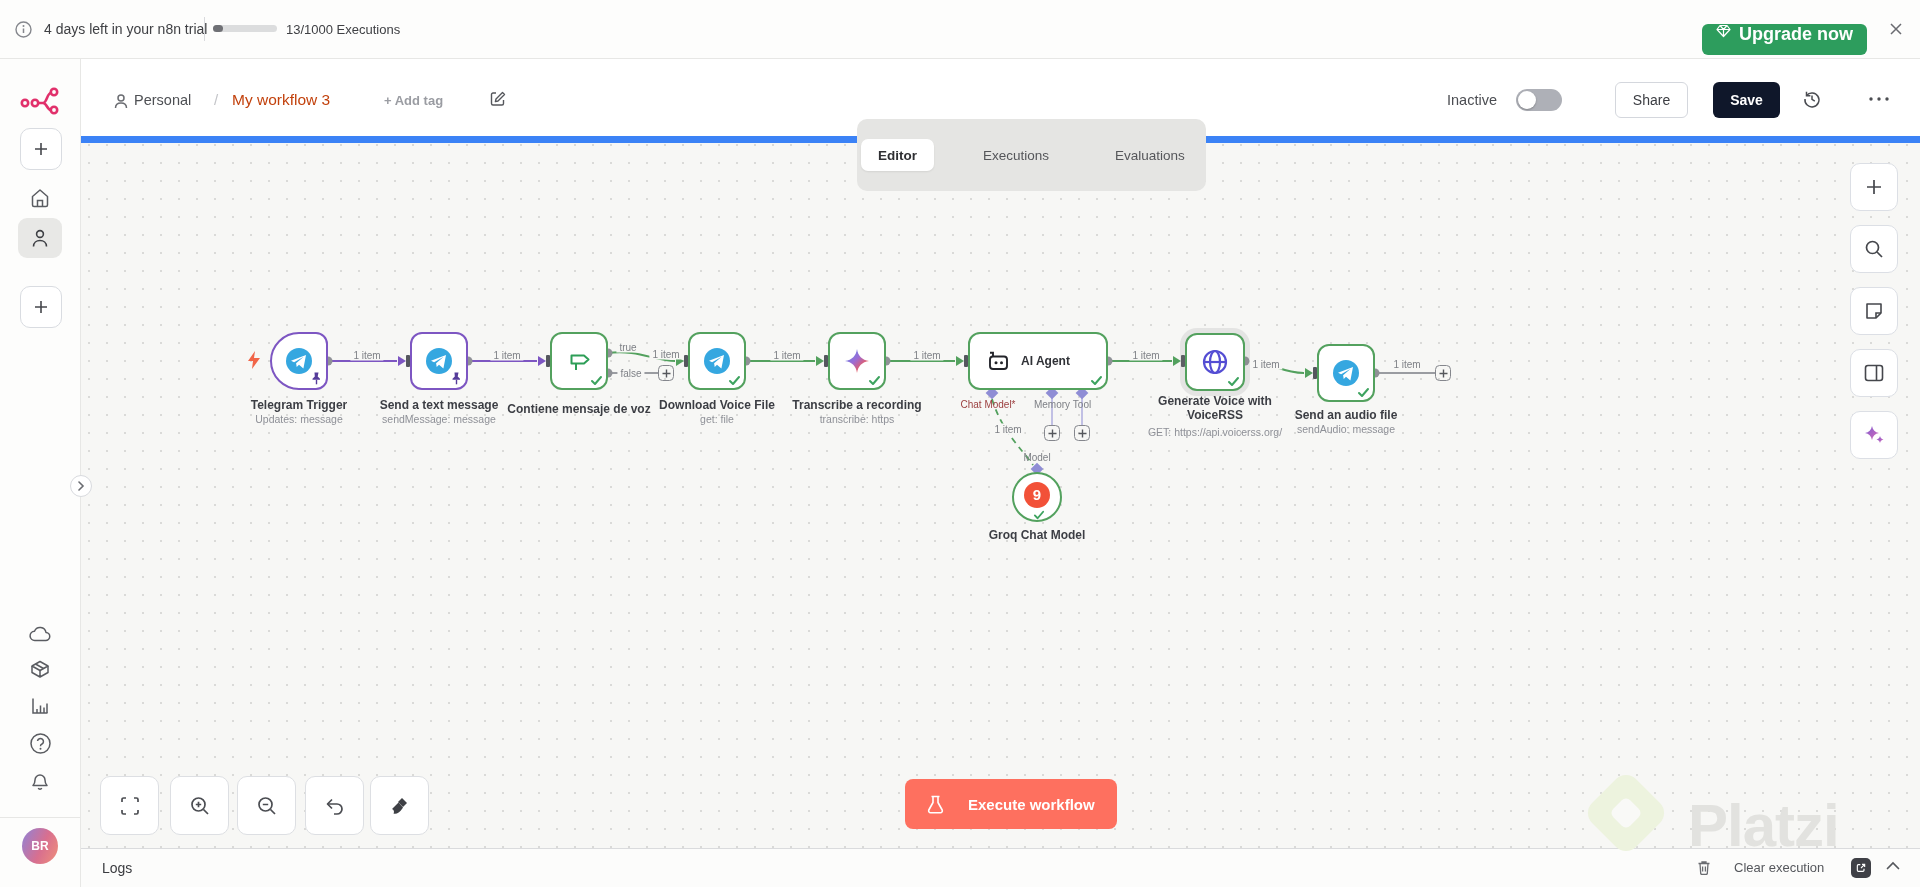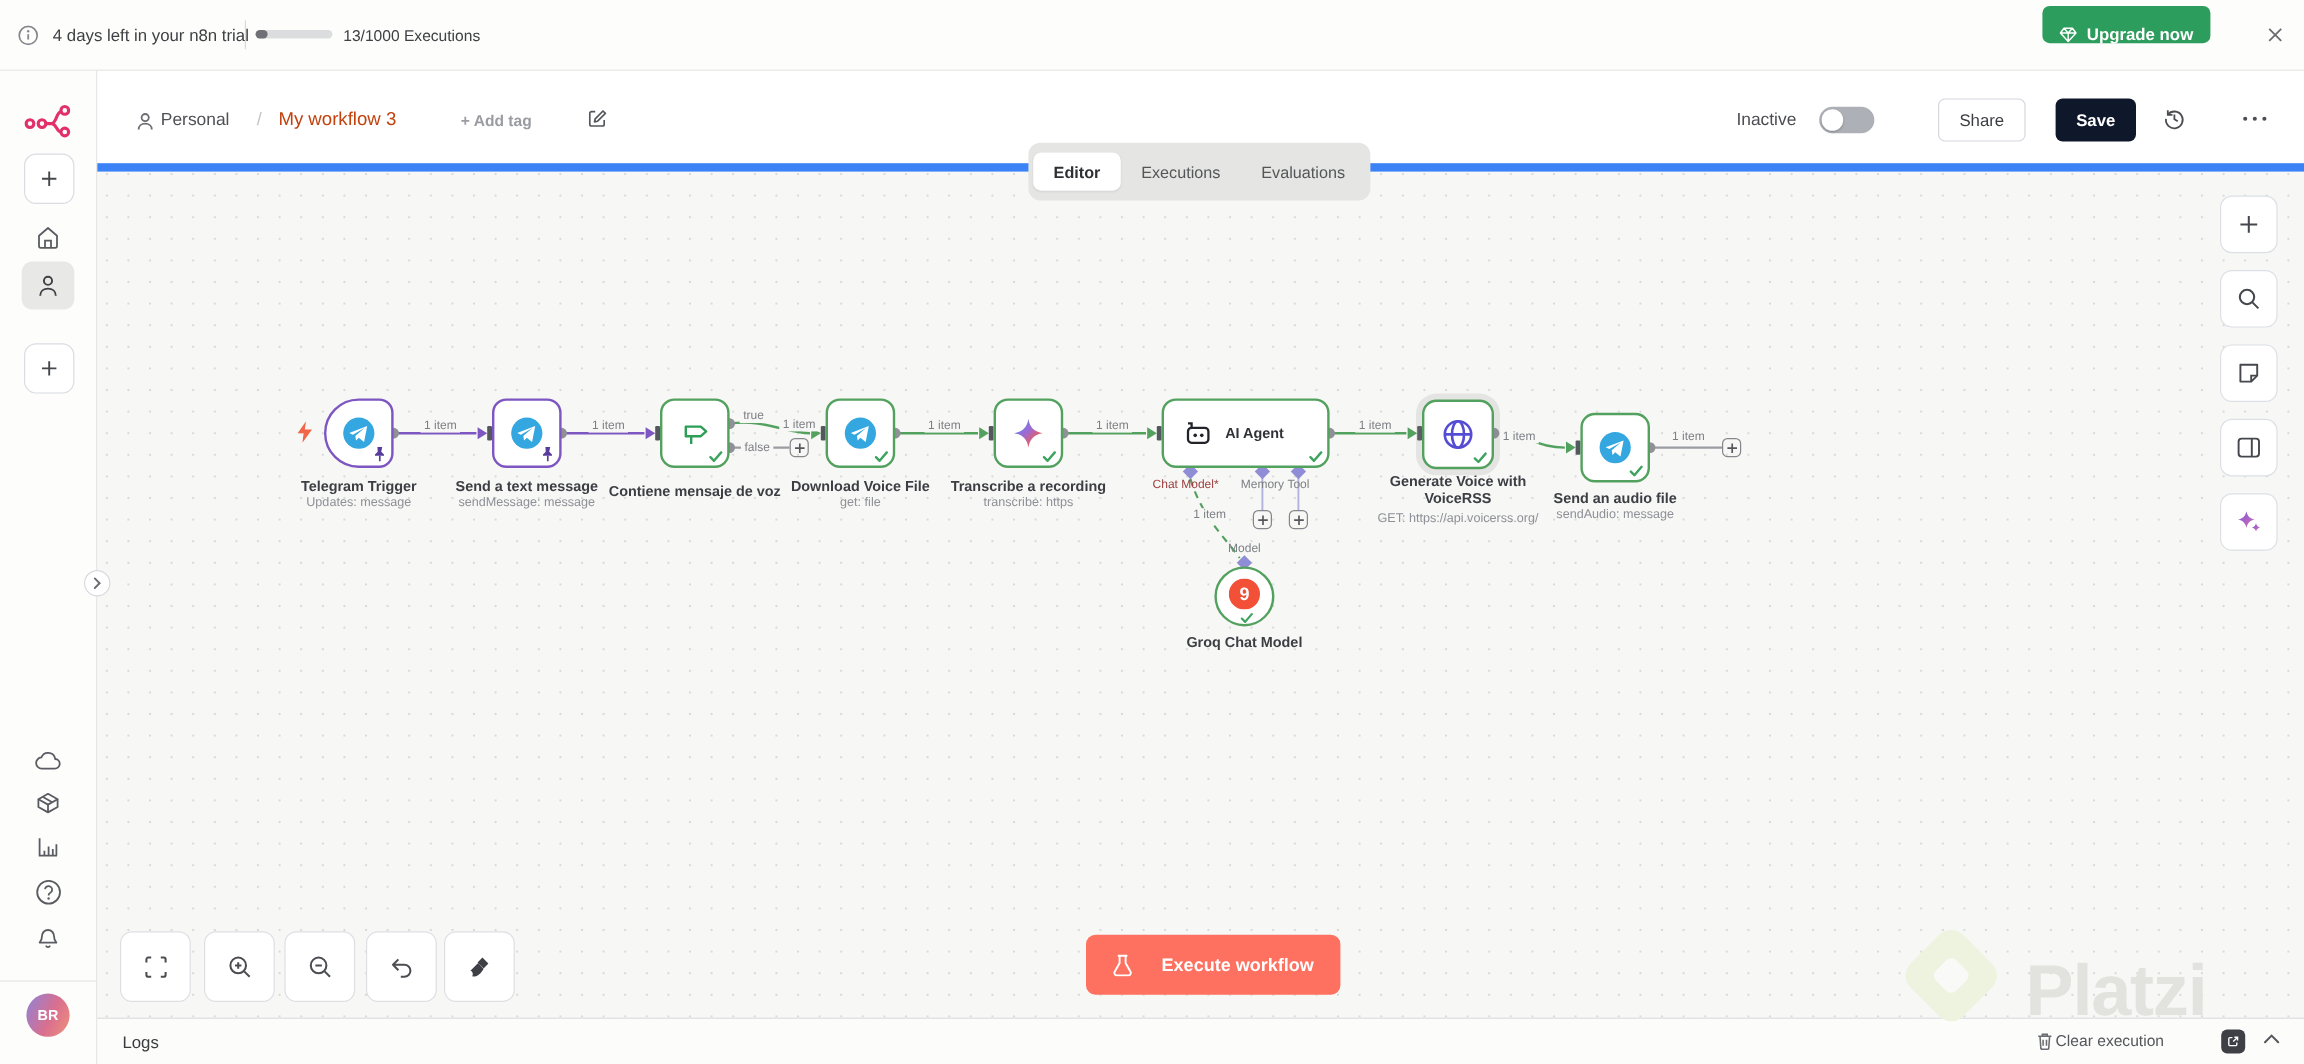--- a/index.html
+++ b/index.html
@@ -9,23 +9,23 @@
   svg{display:block;}
 
   
   .topbar{position:absolute;left:0;top:0;width:1920px;height:58px;background:#fdfdfc;
           border-bottom:1px solid #e7e7e5;z-index:20;}
   .trial-msg{position:absolute;left:44px;top:21px;font-size:14px;color:#3f4044;}
   .top-divider{position:absolute;left:204px;top:17px;width:1px;height:24px;background:#d9dadd;}
   .progress{position:absolute;left:213px;top:25px;width:64px;height:7px;border-radius:4px;background:#dcddde;}
   .progress-fill{position:absolute;left:0;top:0;height:7px;border-radius:4px;background:#6f7075;}
   .exec-count{position:absolute;left:286px;top:22px;font-size:13px;color:#3f4044;}
-  .upgrade-btn{position:absolute;left:1702px;top:5px;height:31px;padding:0 14px;border-radius:6px;
-               background:#2d9d5d;color:#fff;font-size:14px;font-weight:bold;border:none;
-               display:flex;align-items:flex-end;gap:8px;cursor:pointer;}
+  .upgrade-btn{position:absolute;left:1702px;top:24px;height:31px;padding:0 14px;border-radius:6px;
+               background:#2d9d5d;color:#fff;font-size:18px;font-weight:bold;border:none;
+               display:flex;align-items:flex-start;gap:8px;cursor:pointer;}
   .close-x{position:absolute;left:1886px;top:19px;width:20px;height:20px;color:#6a6b70;cursor:pointer;}
 
   
   .header{position:absolute;left:80px;top:58px;width:1840px;height:78px;background:#fff;
           border-bottom:7px solid #3b82f6;z-index:10;}
   .crumb-icon{position:absolute;left:33px;top:35px;}
   .crumb-project{position:absolute;left:54px;top:34px;font-size:14.5px;color:#4e5054;cursor:pointer;}
   .crumb-sep{position:absolute;left:134px;top:33px;font-size:15px;color:#c3c4c8;}
   .wf-title{position:absolute;left:152px;top:33px;font-size:15.5px;color:#c2410c;text-align:center;}
   .add-tag{position:absolute;left:304px;top:35px;font-size:13px;font-weight:bold;color:#9a9ca2;cursor:pointer;}
@@ -36,21 +36,21 @@
                box-shadow:0 1px 2px rgba(0,0,0,.25);}
   .share-btn{position:absolute;left:1535px;top:24px;width:73px;height:36px;border:1px solid #d4d7dd;border-radius:6px;
              background:#fff;font-size:14px;color:#3b3d42;cursor:pointer;font-family:inherit;}
   .save-btn{position:absolute;left:1633px;top:24px;width:67px;height:36px;border:none;border-radius:6px;
             background:#0f172a;font-size:14px;font-weight:bold;color:#fff;cursor:pointer;font-family:inherit;text-align:center;}
   .hist-btn{position:absolute;left:1722px;top:31px;cursor:pointer;}
   .more-btn{position:absolute;left:1788px;top:38px;cursor:pointer;}
 
   
   .tabs{position:absolute;left:857px;top:119px;height:40px;background:#e5e5e3;border-radius:10px;
-        display:flex;align-items:center;padding:4px 4px;z-index:30;}
+        display:flex;align-items:center;padding:16px 4px;z-index:30;gap:32px;}
   .tab{height:32px;display:flex;align-items:center;padding:0 17px;font-size:13.5px;color:#55565a;
        border-radius:7px;cursor:pointer;}
   .tab.active{background:#fff;color:#2f3033;font-weight:bold;box-shadow:0 1px 2px rgba(0,0,0,.08);}
 
   
   .sidebar{position:absolute;left:0;top:58px;width:80px;height:829px;background:#fdfdfc;
            border-right:1px solid #e7e7e5;z-index:15;}
   .side-sep{position:absolute;left:0;top:759px;width:80px;height:1px;background:#e7e7e5;}
   .sq-btn{position:absolute;left:20px;width:40px;height:40px;border:1px solid #d9dce1;border-radius:10px;
           background:#fff;display:flex;align-items:center;justify-content:center;cursor:pointer;}
@@ -107,21 +107,21 @@
               border:1px solid #d8dade;display:flex;align-items:center;justify-content:center;z-index:16;cursor:pointer;}
 
   
   .rtool{position:absolute;left:1850px;width:46px;height:46px;background:#fff;border:1px solid #dcdfe5;
          border-radius:10px;display:flex;align-items:center;justify-content:center;cursor:pointer;z-index:30;}
 
   
   .logsbar{position:absolute;left:80px;top:848px;width:1840px;height:39px;background:#fcfcfb;
            border-top:1px solid #dadbdd;z-index:8;}
   .logs-title{position:absolute;left:22px;top:11px;font-size:14px;color:#3a3b3f;font-weight:500;z-index:12;}
-  .clear-exec{position:absolute;left:1617px;top:11px;display:flex;align-items:center;gap:2px;
+  .clear-exec{position:absolute;left:1617px;top:11px;display:flex;align-items:center;gap:23px;
               font-size:13px;color:#55575c;cursor:pointer;z-index:12;}
   .popout-btn{position:absolute;left:1771px;top:9px;width:20px;height:20px;background:#3f4046;border-radius:5px;
               display:flex;align-items:center;justify-content:center;cursor:pointer;z-index:12;}
   .chev-up{position:absolute;left:1806px;top:12px;cursor:pointer;z-index:12;}
 
   
   .wm{position:absolute;z-index:9;pointer-events:none;}
   .wm-diamond{position:absolute;left:1595px;top:782px;width:62px;height:62px;background:#edf3de;
               border-radius:14px;transform:rotate(45deg);}
   .wm-hole{position:absolute;inset:19px;background:#f9f9f7;border-radius:6px;}

